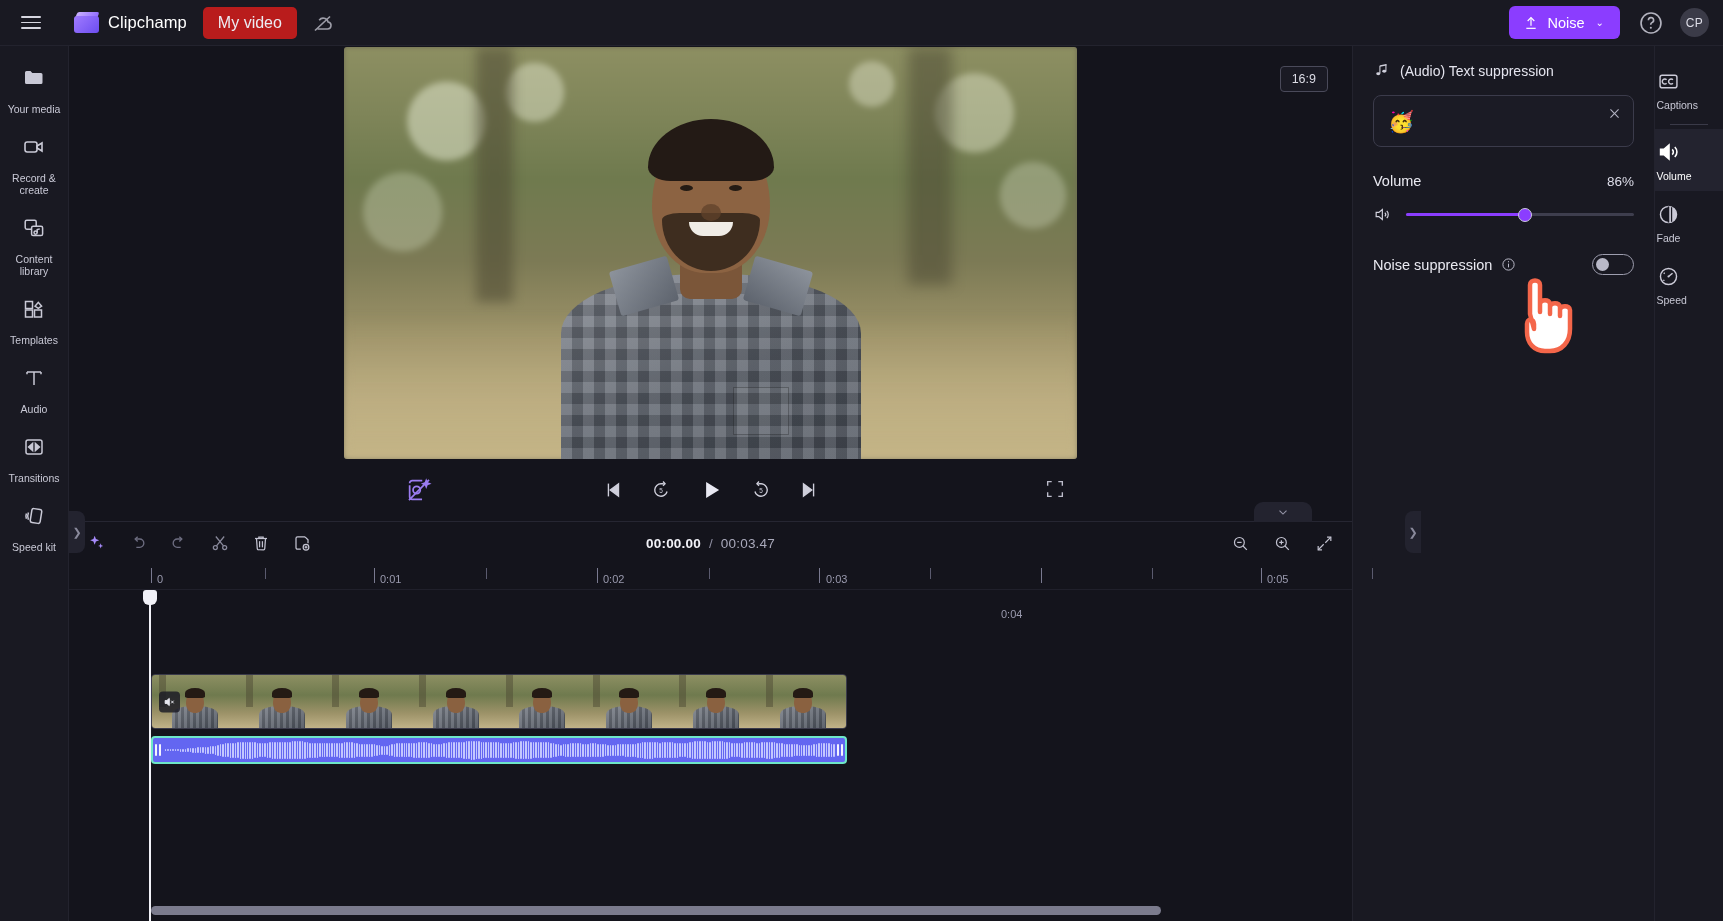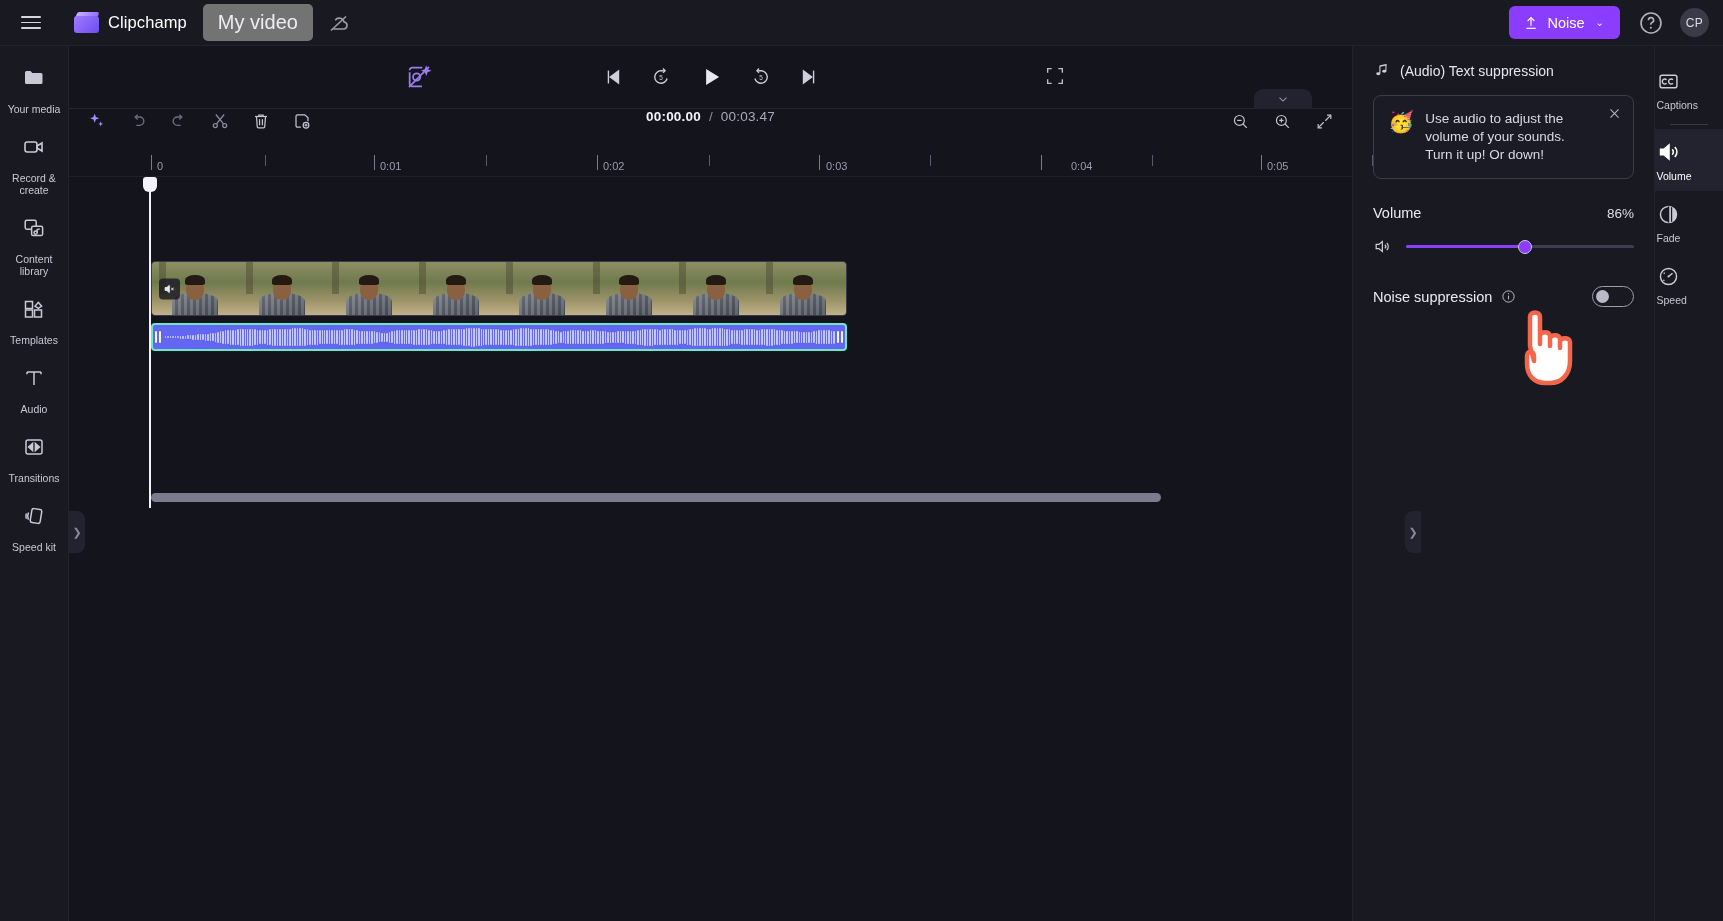--- a/index.html
+++ b/index.html
@@ -28,22 +28,22 @@
     position:absolute; left:0; top:4px; width:25px; height:17px; border-radius:3px;
     background: linear-gradient(135deg,#a07bff 0%, #6c4df0 100%);
   }
   .brand-logo .flap {
     position:absolute; left:2px; top:0px; width:22px; height:8px; border-radius:2px;
     background: linear-gradient(100deg,#c9b0ff 0%, #8f6bff 100%);
     transform: skewX(-20deg);
   }
   .brand-name { font-size:16.5px; color:#fff; letter-spacing:.1px; }
   .proj-chip {
-    margin-left: 16px; background:#737373; border-radius:5px;
-    padding: 7px 15px; font-size:20px; color:#ececf3; cursor:pointer;
+    margin-left: 16px; background:#b91c1c; border-radius:5px;
+    padding: 7px 15px; font-size:16px; color:#ececf3; cursor:pointer;
   }
   .cloud-off { margin-left:14px; width:24px; height:24px; opacity:.72; cursor:pointer; }
   .top-spacer { flex:1 1 auto; }
   .export-btn {
     display:flex; align-items:center; gap:9px;
     background:#8b3dff; border:none; border-radius:6px;
     height:33px; padding: 0 16px 0 14px;
     color:#fff; font-size:14.5px; font-family:inherit; cursor:pointer;
   }
   .export-btn .chev { font-size:10px; opacity:.95; margin-left:2px; }
@@ -203,21 +203,21 @@
   
   .tl-collapse {
     position:absolute; right:40px; bottom:-1px; width:58px; height:20px;
     background:#23232f; border-radius:9px 9px 0 0;
     display:flex; align-items:center; justify-content:center;
     color:#8e8ea0; font-size:11px; cursor:pointer;
   }
 
   
   .timeline { flex:0 0 400px; height:400px; background:#14141c; border-top:1px solid #262632; display:flex; flex-direction:column; }
-  .tl-toolbar { height:42px; flex:0 0 42px; display:flex; align-items:flex-start; padding:0 16px; position:relative; }
+  .tl-toolbar { height:42px; flex:0 0 42px; display:flex; align-items:center; padding:0 16px; position:relative; }
   .tl-tools { display:flex; align-items:center; gap:17px; }
   .tlbtn { width:24px; height:24px; cursor:pointer; color:#b9b9c8; display:flex; align-items:center; justify-content:center; }
   .tlbtn.ai { color:#a78bfa; }
   .tlbtn.dim { color:#6d6d80; }
   .tl-time {
     position:absolute; left:50%; transform:translateX(-50%);
     font-size:13.5px; letter-spacing:.2px;
   }
   .tl-time .cur { color:#f2f2f8; font-weight:bold; }
   .tl-time .sep { color:#8d8da0; margin:0 4px; }
@@ -468,20 +468,44 @@
         </span>
         <span class="rail-lbl">Speed kit</span>
       </div>
     </div>
 
     <div class="rail-handle">❯</div>
     <div class="panel-handle">❯</div>
 
     <div class="center-col">
 
+      <div class="stage">
+        <div class="ratio-chip">16:9</div>
+
+        <div class="video-frame">
+          <div class="vf-bg"></div>
+          <div class="vf-trunkL"></div>
+          <div class="vf-trunkR"></div>
+          <div class="vf-ground"></div>
+          <div class="p-shirt"></div>
+          <div class="p-collarL"></div>
+          <div class="p-collarR"></div>
+          <div class="p-pocket"></div>
+          <div class="p-neck"></div>
+          <div class="p-head"></div>
+          <div class="p-beard"></div>
+          <div class="p-mouth"></div>
+          <div class="p-nose"></div>
+          <div class="p-eyeL"></div>
+            <div class="p-eyeR"></div>
+          <div class="p-browL"></div>
+            <div class="p-browR"></div>
+          <div class="p-hair"></div>
+        </div>
+      </div>
 
       <div class="transport">
         <span class="fx-btn">
           <svg width="28" height="28" viewBox="0 0 24 24" fill="none" stroke="#9b7cf0" stroke-width="1.5">
             <path d="M4 6.2A2.2 2.2 0 0 1 6.2 4h8.6"></path>
               <path d="M4 8v9.8A2.2 2.2 0 0 0 6.2 20h8.4"></path>
             <circle cx="10" cy="12" r="3.1"></circle>
             <path d="M3.4 20.6L20.6 3.4"></path>
             <path d="M18.2 4.1l.7 1.8 1.8.7-1.8.7-.7 1.8-.7-1.8-1.8-.7 1.8-.7z" fill="#9b7cf0"></path>
           </svg>
@@ -627,21 +651,21 @@
           <div class="tick major" style="left:305px;"></div>
           <div class="tick-lbl" style="left:311px;">0:01</div>
           <div class="tick" style="left:417px;"></div>
           <div class="tick major" style="left:528px;"></div>
           <div class="tick-lbl" style="left:534px;">0:02</div>
           <div class="tick" style="left:640px;"></div>
           <div class="tick major" style="left:750px;"></div>
           <div class="tick-lbl" style="left:757px;">0:03</div>
           <div class="tick" style="left:861px;"></div>
           <div class="tick major" style="left:972px;"></div>
-          <div class="tick-lbl" style="left:1002px;">0:04</div>
+          <div class="tick-lbl" style="left:932px;margin-top:35px;">0:04</div>
           <div class="tick" style="left:1083px;"></div>
           <div class="tick major" style="left:1192px;"></div>
           <div class="tick-lbl" style="left:1198px;">0:05</div>
           <div class="tick" style="left:1303px;"></div>
         </div>
 
         <div class="tl-tracks">
 
           <div class="clip-video">
             <div class="thumb">
@@ -1002,21 +1026,20 @@
               <rect x="17.5" y="3.4" width="1.5" height="9.4"></rect>
             <ellipse cx="7.4" cy="16.6" rx="2.8" ry="2.1"></ellipse>
               <ellipse cx="15.9" cy="13.2" rx="2.8" ry="2.1"></ellipse>
           </svg>
         </span>
         <span class="rp-head-txt">(Audio) Text suppression</span>
       </div>
 
       <div class="callout">
         <span class="callout-emoji">🥳</span>
-        <span class="callout-txt">Use audio to adjust the volume of your sounds. Turn it up! Or down!</span>
         <span class="callout-close">
           <svg width="15" height="15" viewBox="0 0 24 24" fill="none" stroke="#b4b4c4" stroke-width="1.7">
               <path d="M5.5 5.5l13 13"></path>
               <path d="M18.5 5.5l-13 13"></path>
             </svg>
         </span>
       </div>
 
       <div class="vol-row">
         <span class="vol-lbl">Volume</span>

